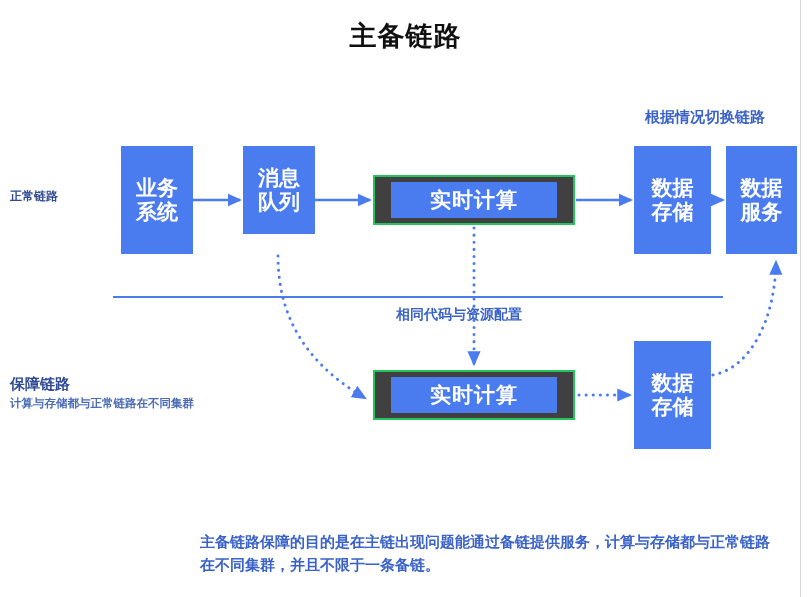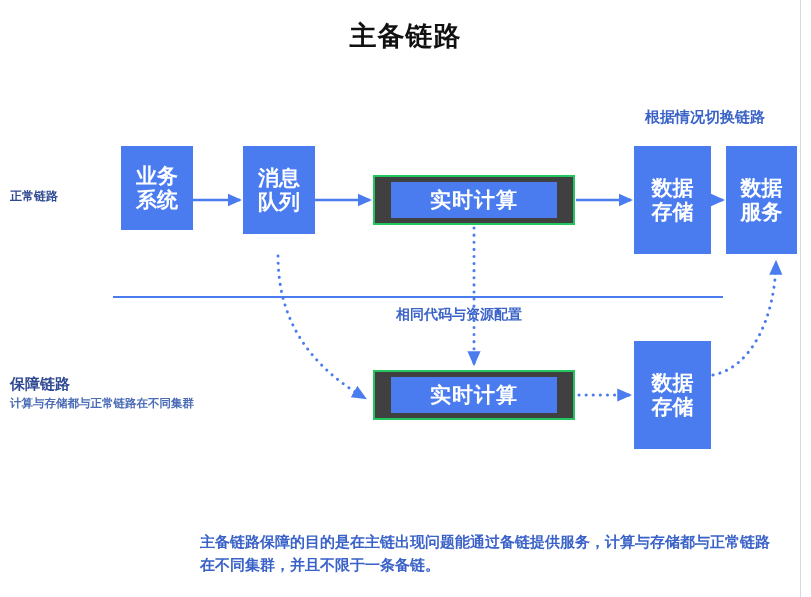--- a/index.html
+++ b/index.html
@@ -152,21 +152,21 @@
   <div class="slide-edge"></div>
 
   <div class="title">主备链路</div>
 
   <div class="note-switch">根据情况切换链路</div>
 
   <div class="lane-label primary">正常链路</div>
   <div class="lane-label backup">保障链路</div>
   <div class="lane-sub">计算与存储都与正常链路在不同集群</div>
 
-  <div class="node" style="left:121px; top:146px; width:72px; height:84px;">
+  <div class="node" style="left:121px; top:146px; width:72px; height:108px;">
     <span>业务</span>
     <span>系统</span>
   </div>
 
   <div class="node" style="left:243px; top:146px; width:72px; height:88px;">
     <span>消息</span>
     <span>队列</span>
   </div>
 
   <div class="compute" style="left:373px; top:175px; width:202px; height:50px;">

